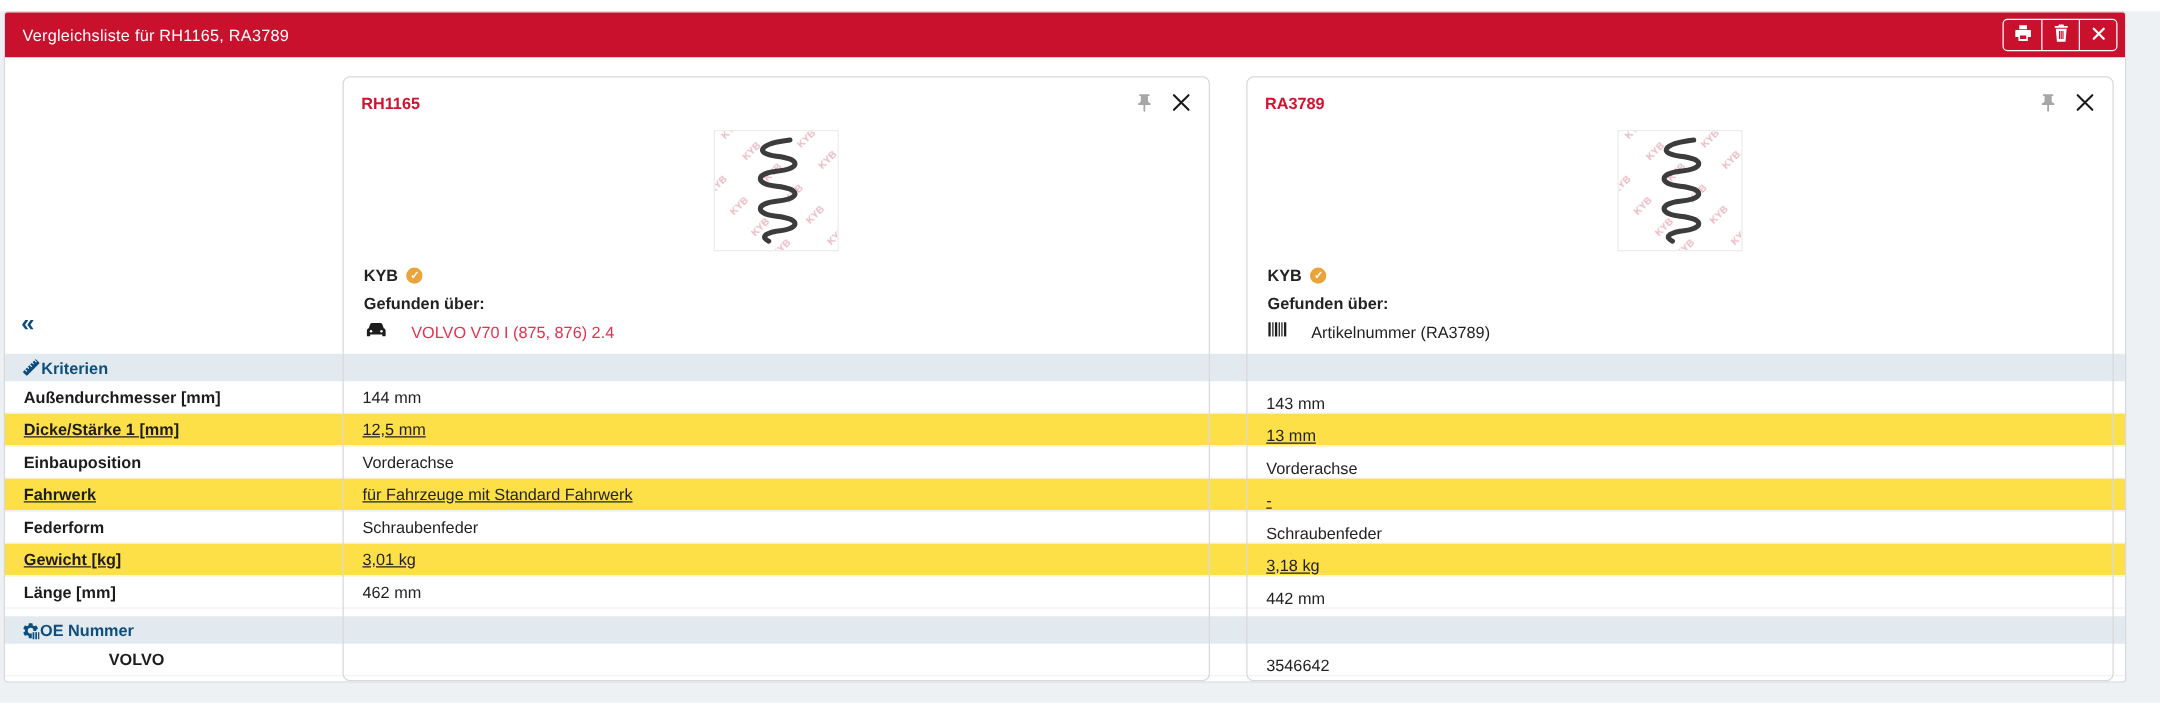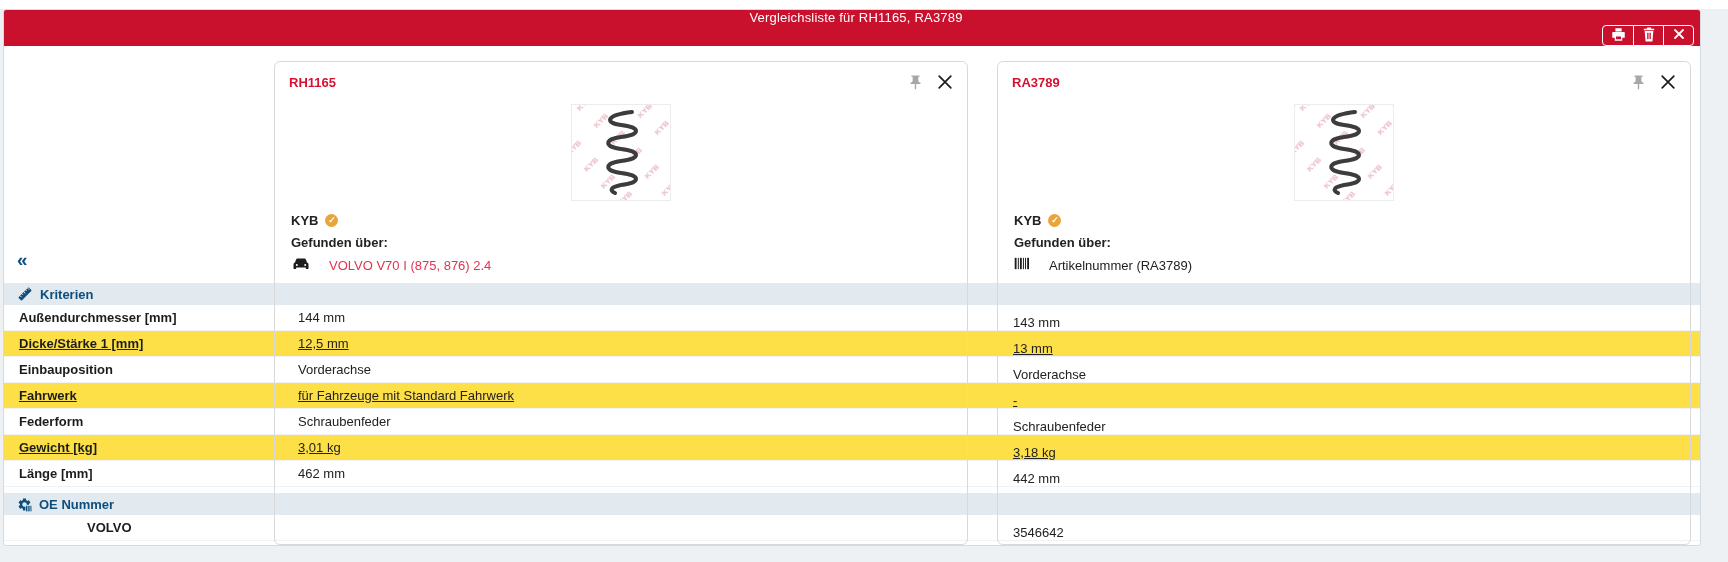--- a/index.html
+++ b/index.html
@@ -12,21 +12,21 @@
   }
   .top-strip{height:9px;background:#ffffff;}
   .panel{
     position:absolute;left:3px;top:9px;width:1698px;height:537px;
     background:#fff;border:1px solid #d5dade;border-radius:3px;
     box-sizing:border-box;
   }
   
   .hdr{
     height:36px;background:#c9102c;border-radius:2px 2px 0 0;
-    display:flex;align-items:center;padding:0 6px 0 14px;box-sizing:border-box;flex-direction:column;
+    display:flex;align-items:center;padding:0 6px 0 14px;box-sizing:border-box;
   }
   .hdr-title{color:#fff;font-size:13px;font-weight:500;letter-spacing:.2px;}
   .hdr-actions{
     margin-left:auto;display:flex;height:24px;
     border:1px solid #fff;border-radius:4px;overflow:hidden;
   }
   .hdr-btn{
     width:30px;height:100%;display:flex;align-items:center;justify-content:center;
     background:transparent;border:none;padding:0;cursor:pointer;
   }
@@ -35,34 +35,34 @@
   .content{position:relative;height:499px;background:#fff;border-radius:0 0 3px 3px;}
   .collapse{
     position:absolute;left:13px;top:204px;
     font-size:19px;font-weight:bold;color:#0d4e7e;line-height:1;cursor:pointer;
     user-select:none;
   }
   
   .table{position:absolute;left:0;top:237px;width:100%;}
   .band{
     height:22px;background:#e2eaef;
-    display:flex;align-items:center;gap:7px;padding-left:13px;box-sizing:border-box;
+    display:flex;align-items:center;gap:0;padding-left:13px;box-sizing:border-box;
   }
   .band-icon{display:flex;align-items:center;}
   .band-title{color:#0d4e7e;font-weight:700;font-size:13px;}
   .row{
     display:grid;grid-template-columns:270px 694px 29px 694px 1fr;
     align-items:center;height:26px;box-sizing:border-box;
     border-bottom:1px solid #f1f2f4;
   }
   .row.even{background:#fde047;text-decoration:underline;}
   .row-label{grid-column:1;padding-left:15px;font-weight:700;color:#1c1c1c;white-space:nowrap;}
   .row-label.indent{padding-left:83px;}
   .row-value{padding-left:16px;color:#222;white-space:nowrap;}
-  .v1{grid-column:2;margin-left:8px;}
+  .v1{grid-column:2;}
   .v2{grid-column:4;margin-top:9px;}
   
   .card{
     position:absolute;top:15px;width:694px;height:484px;
     border:1px solid #d9d9d9;border-radius:6px;box-sizing:border-box;
   }
   .card.c0{left:270px;}
   .card.c1{left:993px;}
   .card-head{display:flex;align-items:center;padding:10px 12px 0 14px;}
   .card-number{color:#d41230;font-weight:700;font-size:13px;cursor:pointer;}

